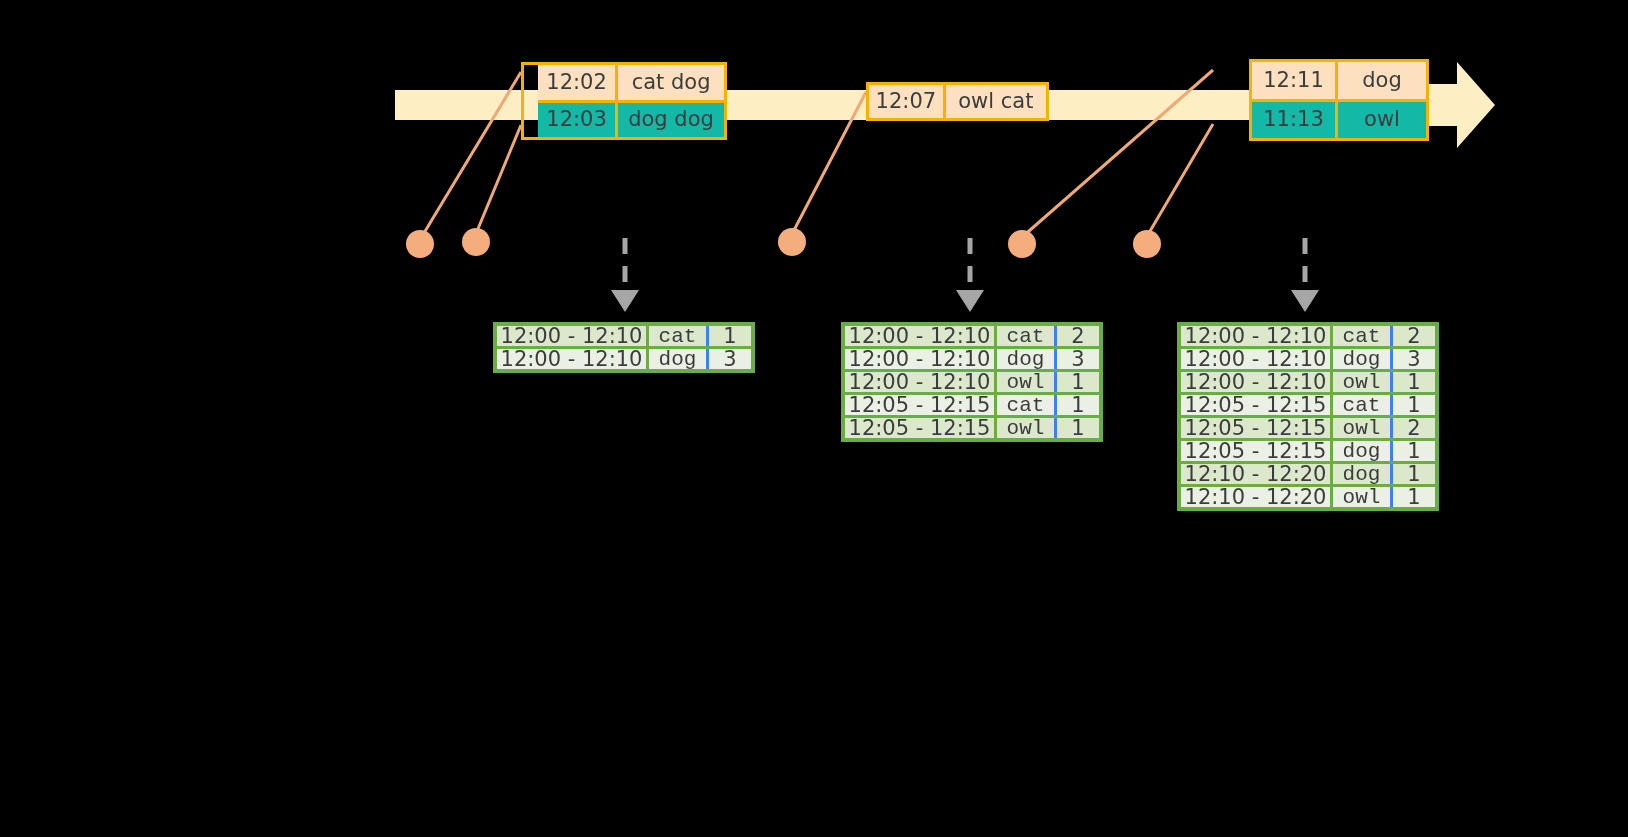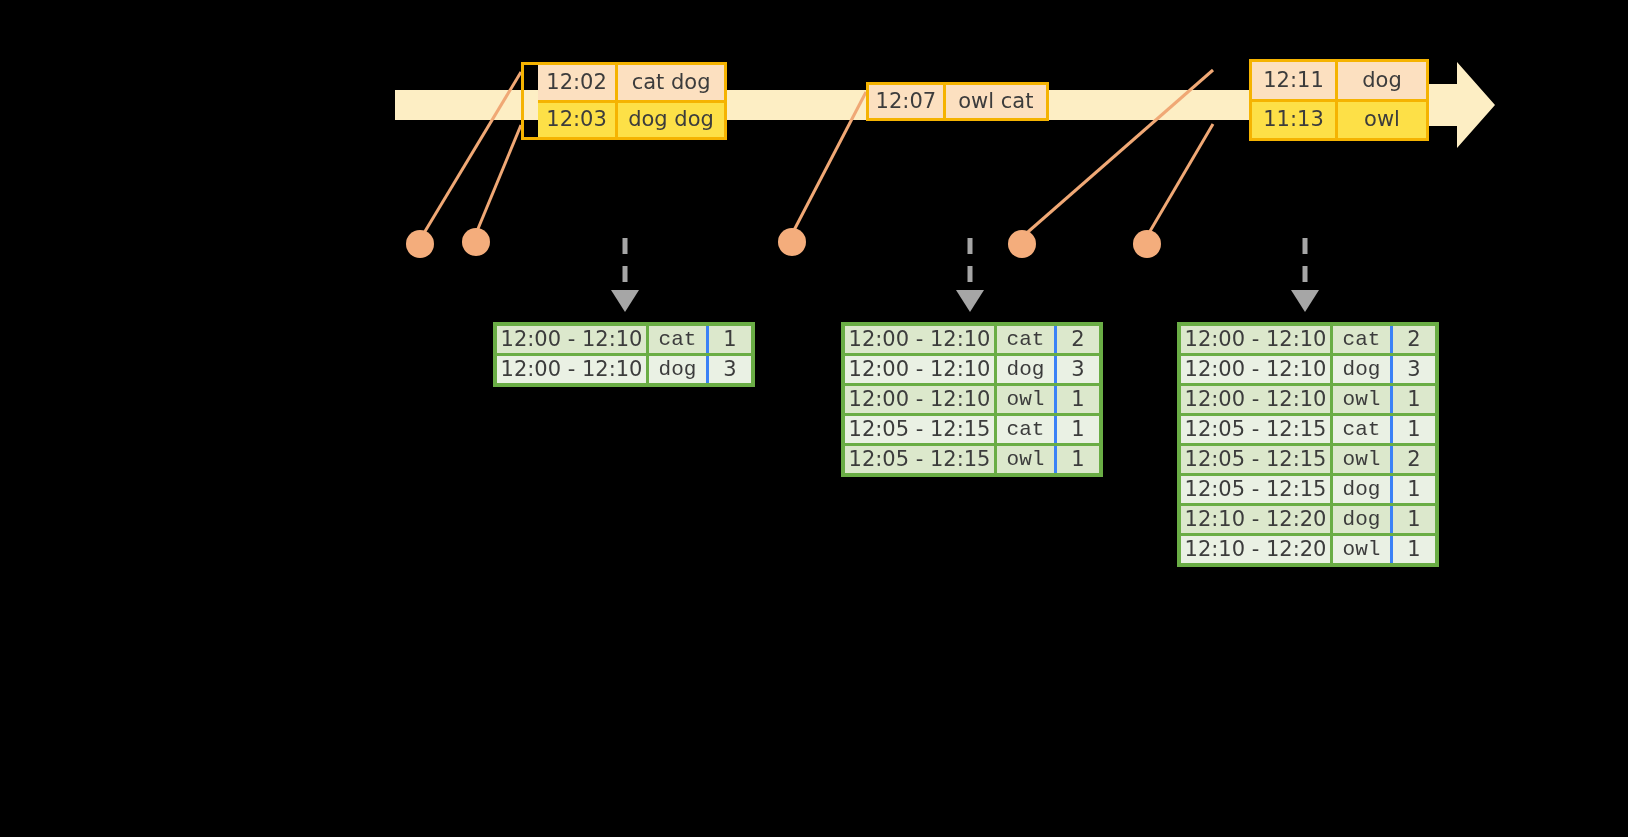--- a/index.html
+++ b/index.html
@@ -15,42 +15,42 @@
 
   
   .evt{position:absolute;border:3px solid #f5b301;box-sizing:border-box;
        display:flex;flex-direction:column;}
   .evt-row{display:flex;flex:1;}
   .evt-row + .evt-row{border-top:3px solid #f5b301;}
   .evt-cell{display:flex;align-items:center;justify-content:center;
             color:#3c3c3c;font-size:21px;line-height:1;box-sizing:border-box;}
   .evt-cell.time{width:86px;border-right:3px solid #f5b301;}
   .evt-row.sh .evt-cell{background:#fce0c0;}
-  .evt-row.lt .evt-cell{background:#fde047;}
+  .evt-row.lt .evt-cell{background:#14b8a6;}
 
   #evt-a{left:521px;top:62px;width:206px;height:78px;padding-left:14px;}
   #evt-a .evt-cell.val{width:114px;}
   #evt-b{left:866px;top:82px;width:183px;height:39px;}
   #evt-b .evt-cell.val{width:113px;}
   #evt-c{left:1249px;top:59px;width:180px;height:82px;}
   #evt-c .evt-cell.val{width:88px;}
 
   
   #links{position:absolute;left:0;top:0;width:1628px;height:837px;
          pointer-events:none;}
 
   
   .darrow{position:absolute;}
 
   
   .tbl{position:absolute;border:4px solid #6aad45;box-sizing:border-box;}
   .trow{display:flex;}
   .trow + .trow{border-top:3px solid #6aad45;}
   .tcell{display:flex;align-items:center;justify-content:center;
-         color:#3c3c3c;font-size:21px;line-height:1;height:27px;
+         color:#3c3c3c;font-size:21px;line-height:1;height:20px;
          box-sizing:border-box;}
   .tcell.win{border-right:3px solid #6aad45;}
   .tcell.key{border-right:3px solid #3b82f6;font-family:Liberation Mono, monospace;}
   .trow.sh .tcell{background:#dce8cc;}
   .trow.lt .tcell{background:#eaf1e4;}
 
   #tbl-1{left:493px;top:322px;}
   #tbl-1 .tcell.win{width:152px;} #tbl-1 .tcell.key{width:60px;} #tbl-1 .tcell.cnt{width:42px;}
   #tbl-2{left:841px;top:322px;}
   #tbl-2 .tcell.win{width:152px;} #tbl-2 .tcell.key{width:60px;} #tbl-2 .tcell.cnt{width:42px;}

